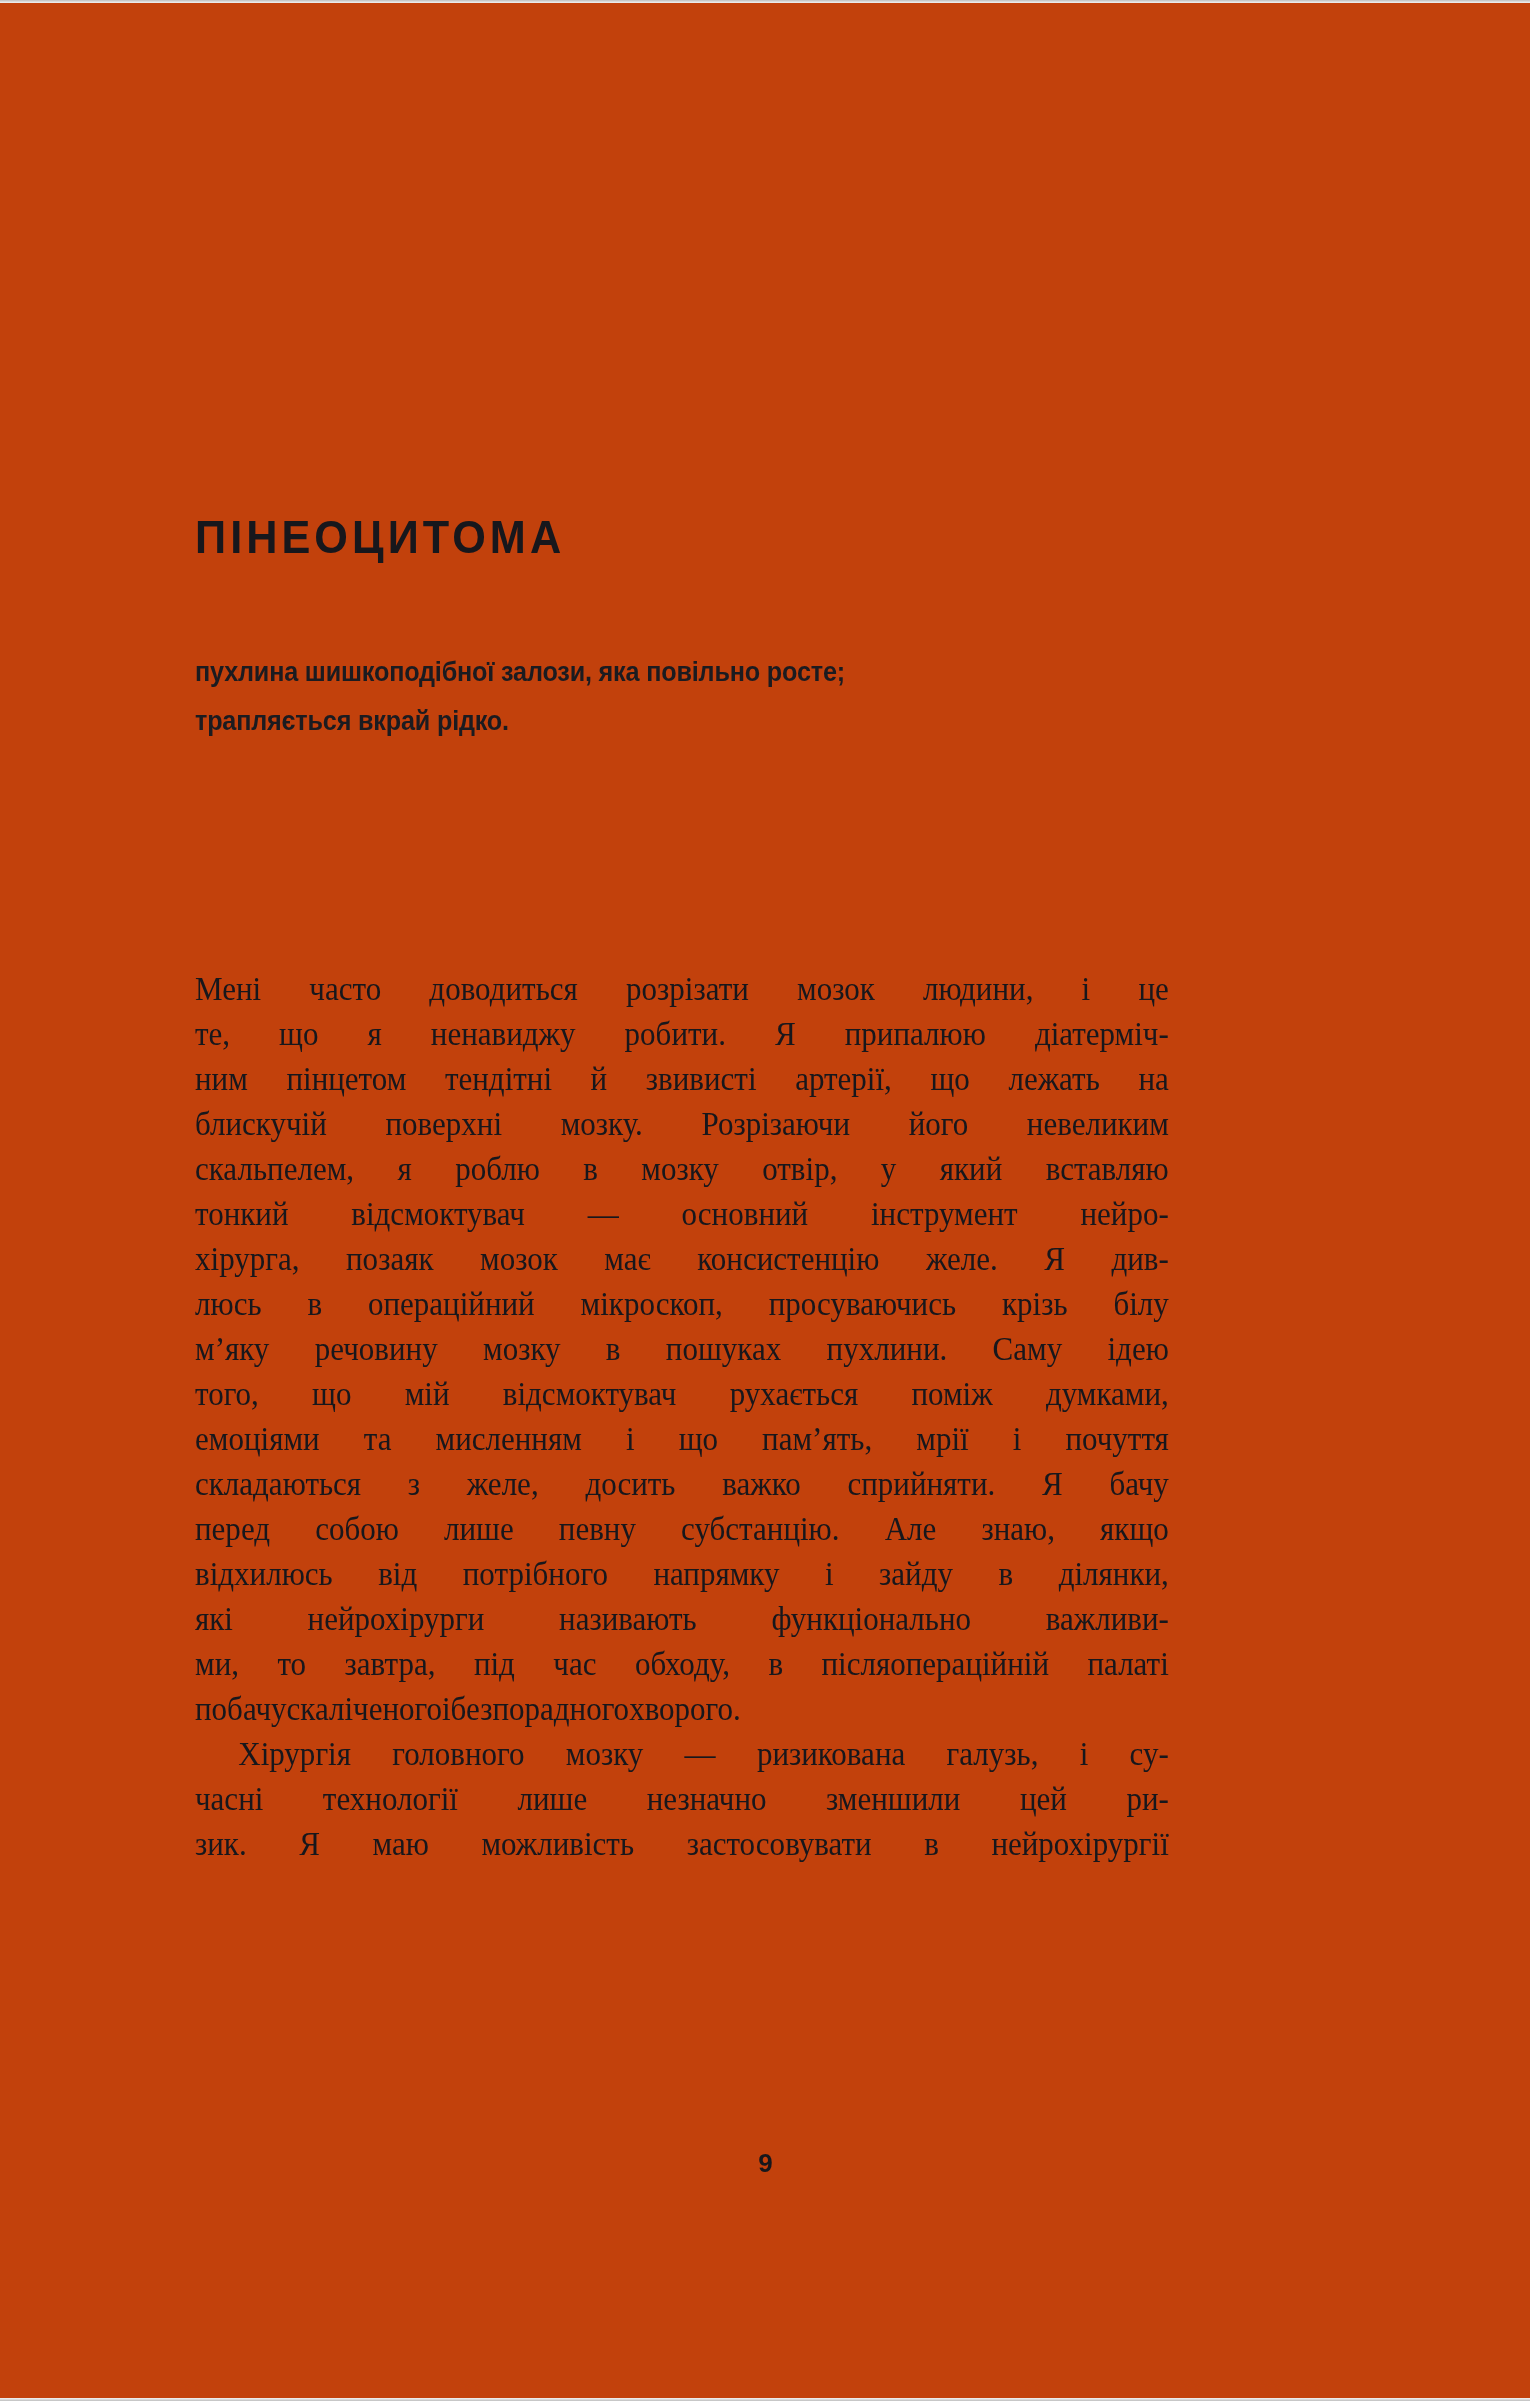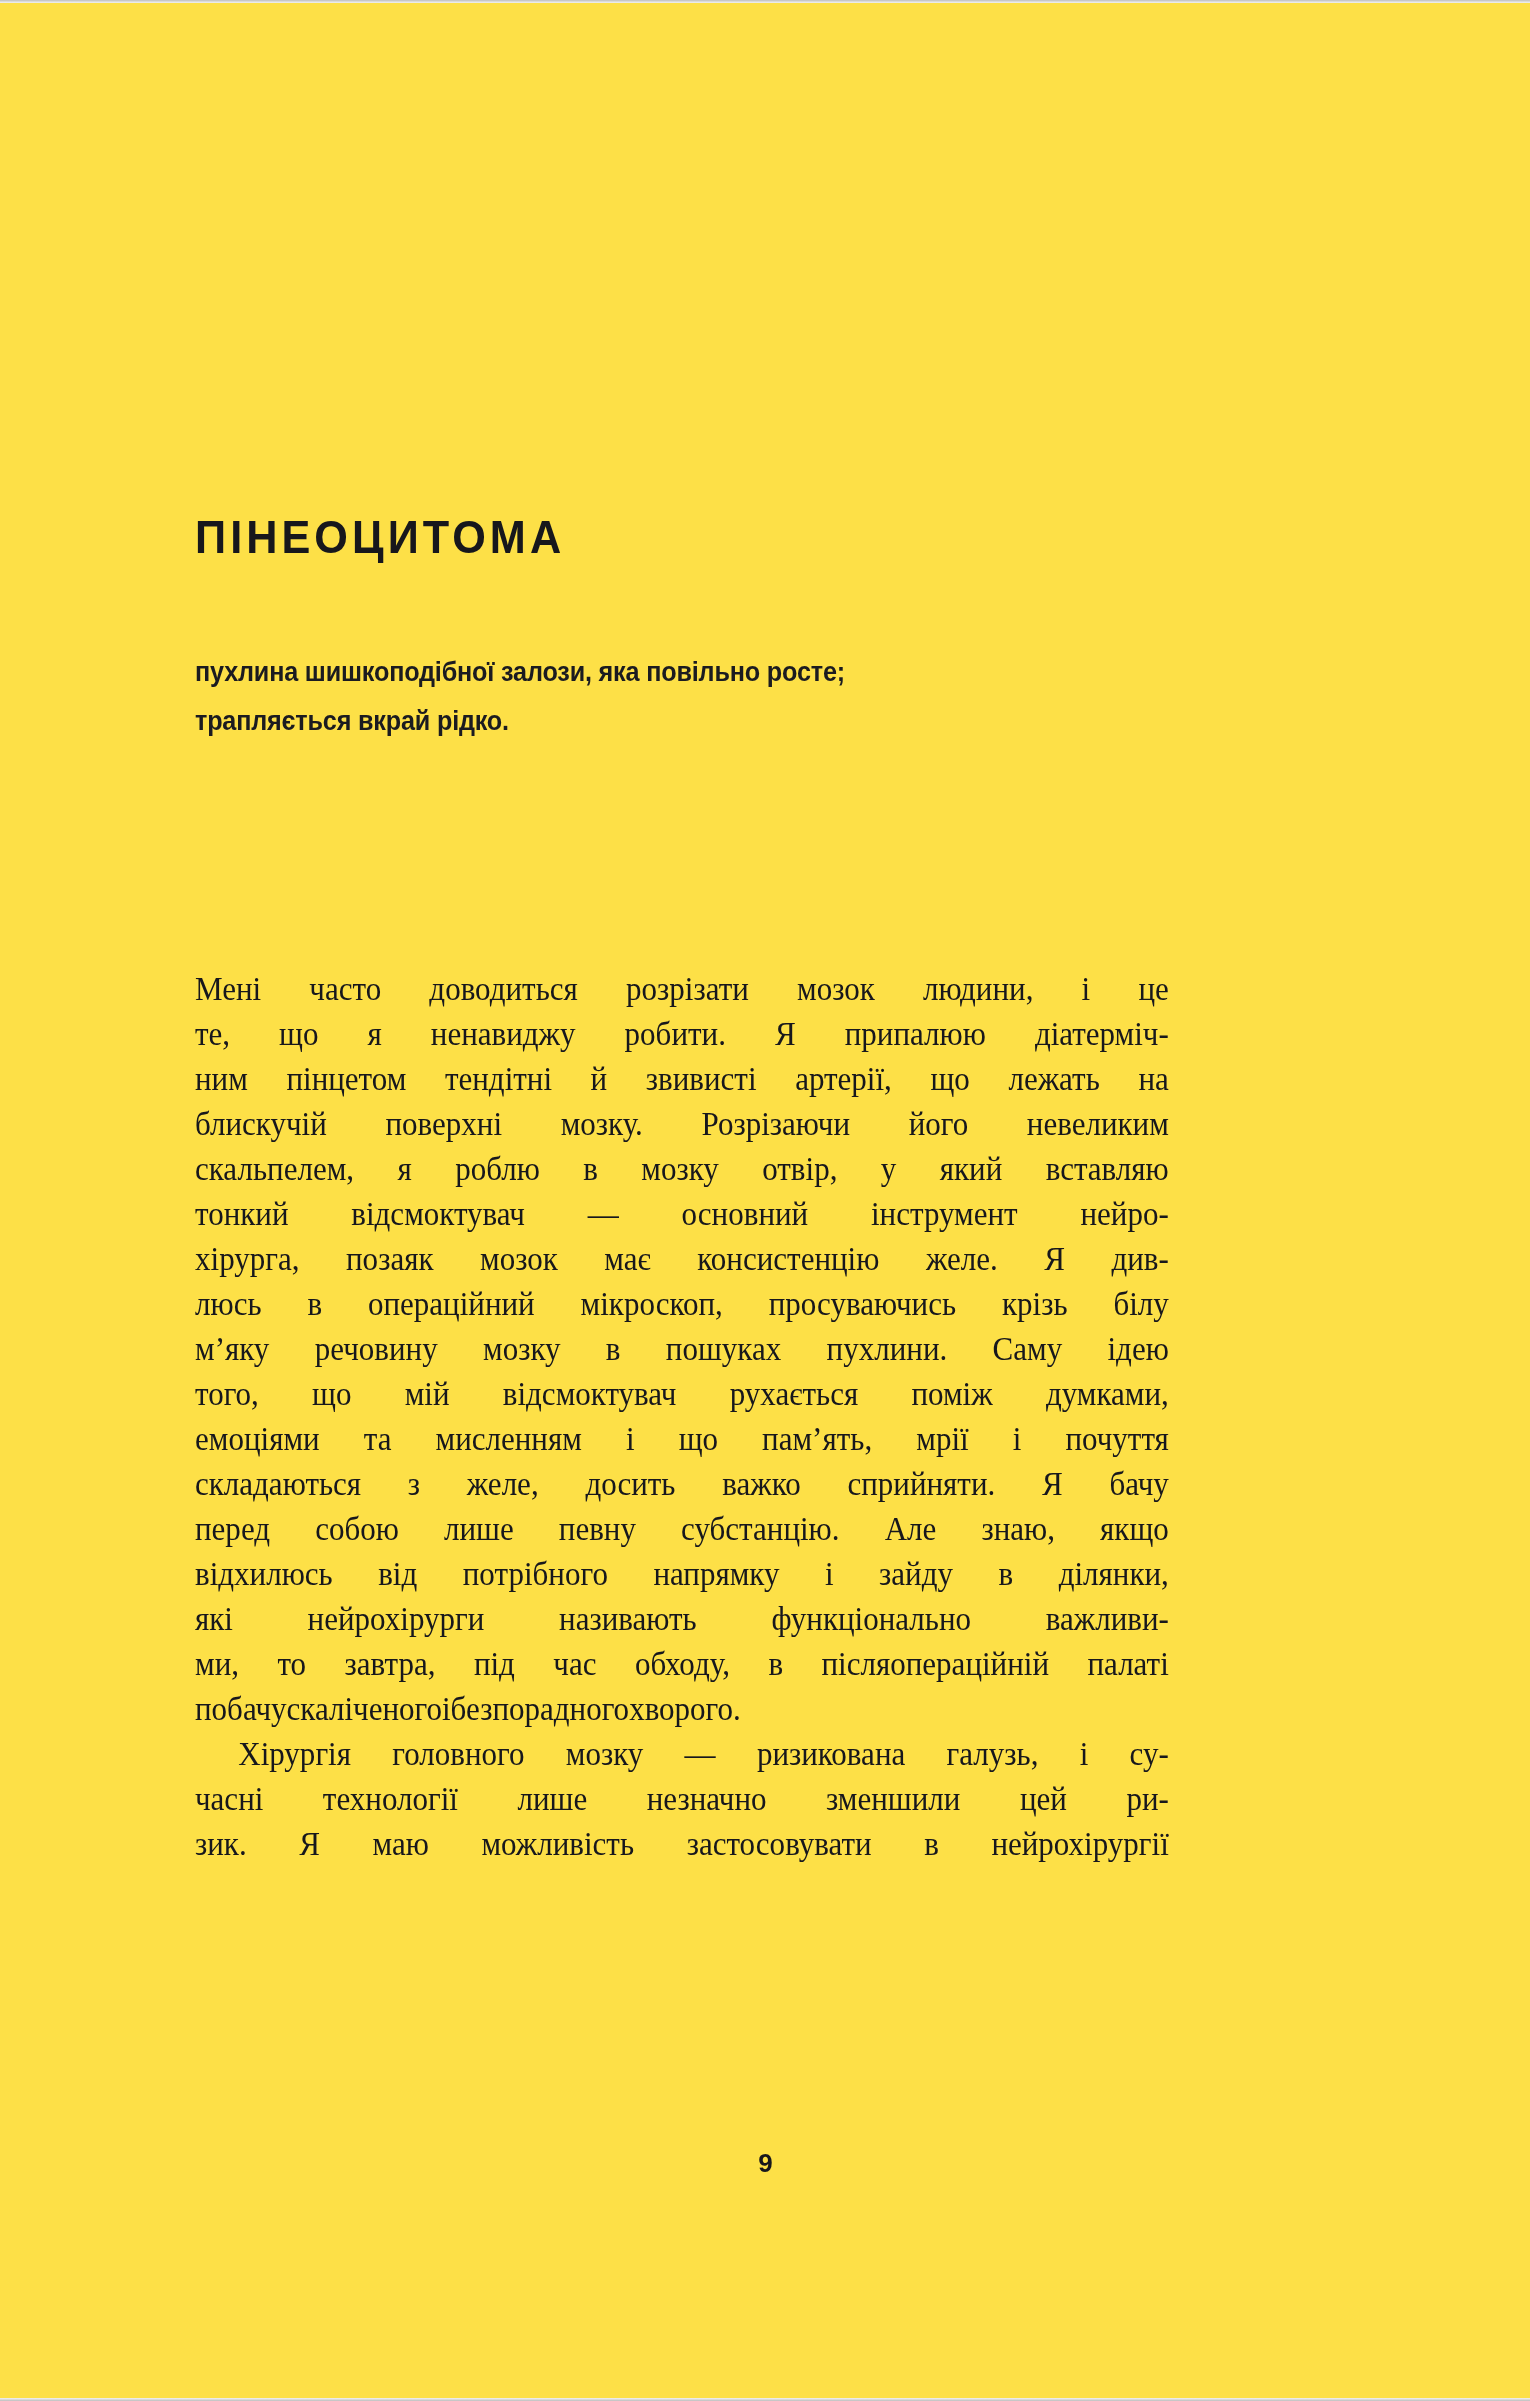--- a/index.html
+++ b/index.html
@@ -6,21 +6,21 @@
   html, body {
     margin: 0;
     padding: 0;
     background: #ffffff;
   }
 
   .page {
     position: relative;
     width: 1531px;
     height: 2401px;
-    background: #fde047;
+    background: #c2410c;
     box-sizing: border-box;
     overflow: hidden;
     font-family: "Liberation Serif", "DejaVu Serif", serif;
   }
 
   
   .page-edge-top,
   .page-edge-bottom {
     position: absolute;
     left: 0;

